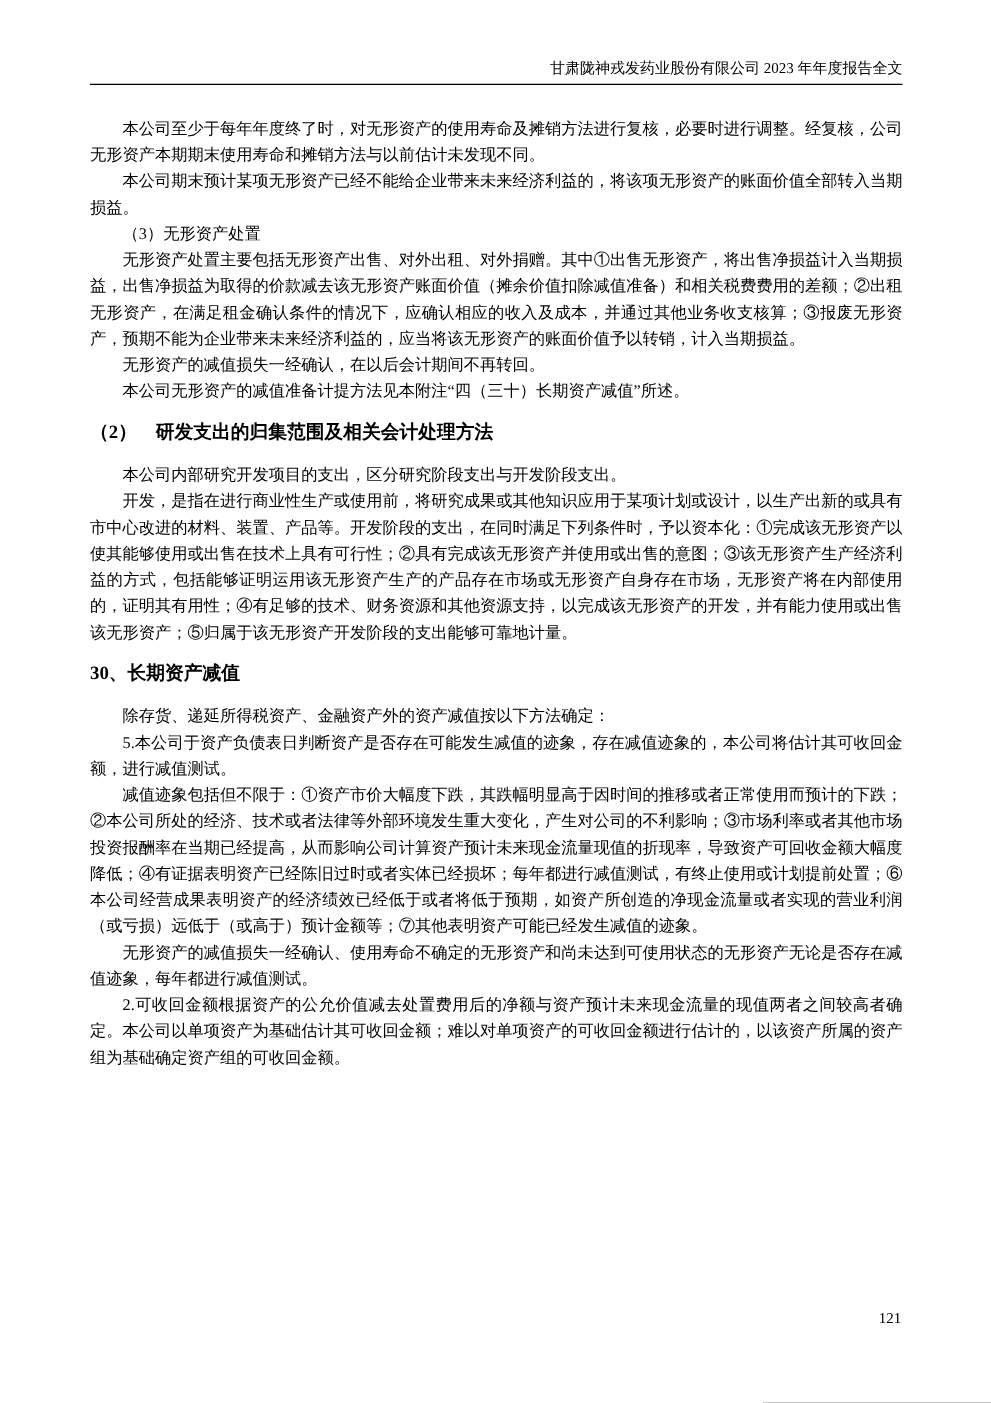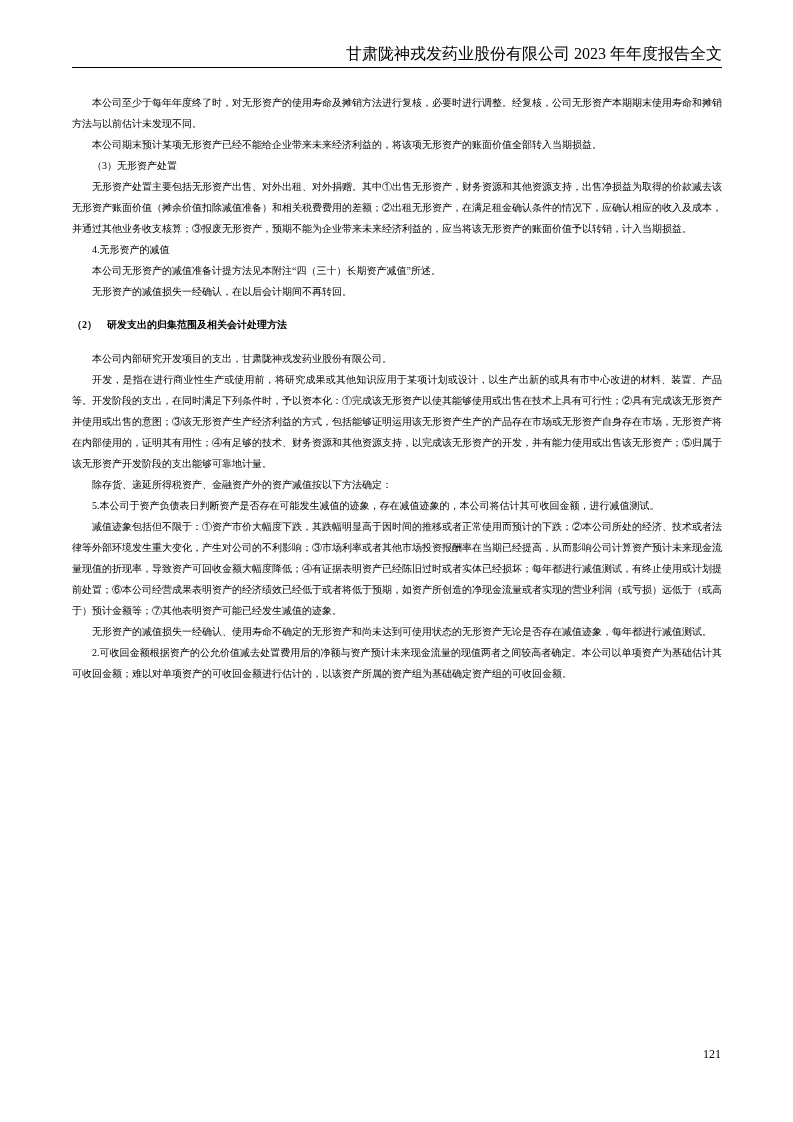--- a/index.html
+++ b/index.html
@@ -17,43 +17,43 @@
     color: #000000;
     box-sizing: border-box;
     overflow: hidden;
   }
   .page-header {
     position: absolute;
     top: 46px;
     left: 72px;
     right: 71px;
     text-align: right;
-    font-size: 16px;
+    font-size: 12px;
     line-height: 16px;
     color: #000000;
     padding-bottom: 5px;
     border-bottom: 1px solid #000000;
   }
   .content {
     position: absolute;
     top: 92px;
     left: 72px;
     right: 71px;
   }
   .content p.body {
     margin: 0;
-    font-size: 10px;
+    font-size: 13px;
     line-height: 21px;
     text-indent: 2em;
     text-align: justify;
     word-break: break-all;
   }
   .content h2.heading {
     margin: 12px 0 12px 0;
-    font-size: 10px;
+    font-size: 15px;
     font-weight: bold;
     line-height: 22px;
     text-align: left;
   }
   .page-footer {
     position: absolute;
     bottom: 60px;
     right: 72px;
     font-size: 12px;
     color: #000000;
@@ -64,27 +64,27 @@
 
 <div class="page">
   <div class="page-header">
     <span>甘肃陇神戎发药业股份有限公司 2023 年年度报告全文</span>
   </div>
 
   <div class="content" id="content">
       <p class="body">本公司至少于每年年度终了时，对无形资产的使用寿命及摊销方法进行复核，必要时进行调整。经复核，公司无形资产本期期末使用寿命和摊销方法与以前估计未发现不同。</p>
       <p class="body">本公司期末预计某项无形资产已经不能给企业带来未来经济利益的，将该项无形资产的账面价值全部转入当期损益。</p>
       <p class="body">（3）无形资产处置</p>
-      <p class="body">无形资产处置主要包括无形资产出售、对外出租、对外捐赠。其中①出售无形资产，财务资源和其他资源支持，出售净损益为取得的价款减去该无形资产账面价值（摊余价值扣除减值准备）和相关税费费用的差额；②出租无形资产，在满足租金确认条件的情况下，应确认相应的收入及成本，并通过其他业务收支核算；③报废无形资产，预期不能为企业带来未来经济利益的，应当将该无形资产的账面价值予以转销，计入当期损益。</p>
-      <p class="body">4.无形资产的减值</p>
+      <p class="body">无形资产处置主要包括无形资产出售、对外出租、对外捐赠。其中①出售无形资产，将出售净损益计入当期损益，出售净损益为取得的价款减去该无形资产账面价值（摊余价值扣除减值准备）和相关税费费用的差额；②出租无形资产，在满足租金确认条件的情况下，应确认相应的收入及成本，并通过其他业务收支核算；③报废无形资产，预期不能为企业带来未来经济利益的，应当将该无形资产的账面价值予以转销，计入当期损益。</p>
+      <p class="body">无形资产的减值损失一经确认，在以后会计期间不再转回。</p>
       <p class="body">本公司无形资产的减值准备计提方法见本附注“四（三十）长期资产减值”所述。</p>
-      <p class="body">无形资产的减值损失一经确认，在以后会计期间不再转回。</p>
       <h2 class="heading">（2）　研发支出的归集范围及相关会计处理方法</h2>
-      <p class="body">本公司内部研究开发项目的支出，甘肃陇神戎发药业股份有限公司。</p>
+      <p class="body">本公司内部研究开发项目的支出，区分研究阶段支出与开发阶段支出。</p>
       <p class="body">开发，是指在进行商业性生产或使用前，将研究成果或其他知识应用于某项计划或设计，以生产出新的或具有市中心改进的材料、装置、产品等。开发阶段的支出，在同时满足下列条件时，予以资本化：①完成该无形资产以使其能够使用或出售在技术上具有可行性；②具有完成该无形资产并使用或出售的意图；③该无形资产生产经济利益的方式，包括能够证明运用该无形资产生产的产品存在市场或无形资产自身存在市场，无形资产将在内部使用的，证明其有用性；④有足够的技术、财务资源和其他资源支持，以完成该无形资产的开发，并有能力使用或出售该无形资产；⑤归属于该无形资产开发阶段的支出能够可靠地计量。</p>
+      <h2 class="heading">30、长期资产减值</h2>
       <p class="body">除存货、递延所得税资产、金融资产外的资产减值按以下方法确定：</p>
       <p class="body">5.本公司于资产负债表日判断资产是否存在可能发生减值的迹象，存在减值迹象的，本公司将估计其可收回金额，进行减值测试。</p>
       <p class="body">减值迹象包括但不限于：①资产市价大幅度下跌，其跌幅明显高于因时间的推移或者正常使用而预计的下跌；②本公司所处的经济、技术或者法律等外部环境发生重大变化，产生对公司的不利影响；③市场利率或者其他市场投资报酬率在当期已经提高，从而影响公司计算资产预计未来现金流量现值的折现率，导致资产可回收金额大幅度降低；④有证据表明资产已经陈旧过时或者实体已经损坏；每年都进行减值测试，有终止使用或计划提前处置；⑥本公司经营成果表明资产的经济绩效已经低于或者将低于预期，如资产所创造的净现金流量或者实现的营业利润（或亏损）远低于（或高于）预计金额等；⑦其他表明资产可能已经发生减值的迹象。</p>
       <p class="body">无形资产的减值损失一经确认、使用寿命不确定的无形资产和尚未达到可使用状态的无形资产无论是否存在减值迹象，每年都进行减值测试。</p>
       <p class="body">2.可收回金额根据资产的公允价值减去处置费用后的净额与资产预计未来现金流量的现值两者之间较高者确定。本公司以单项资产为基础估计其可收回金额；难以对单项资产的可收回金额进行估计的，以该资产所属的资产组为基础确定资产组的可收回金额。</p>
     </div>
 
   <div class="page-footer">
     <span>121</span>
   </div>

